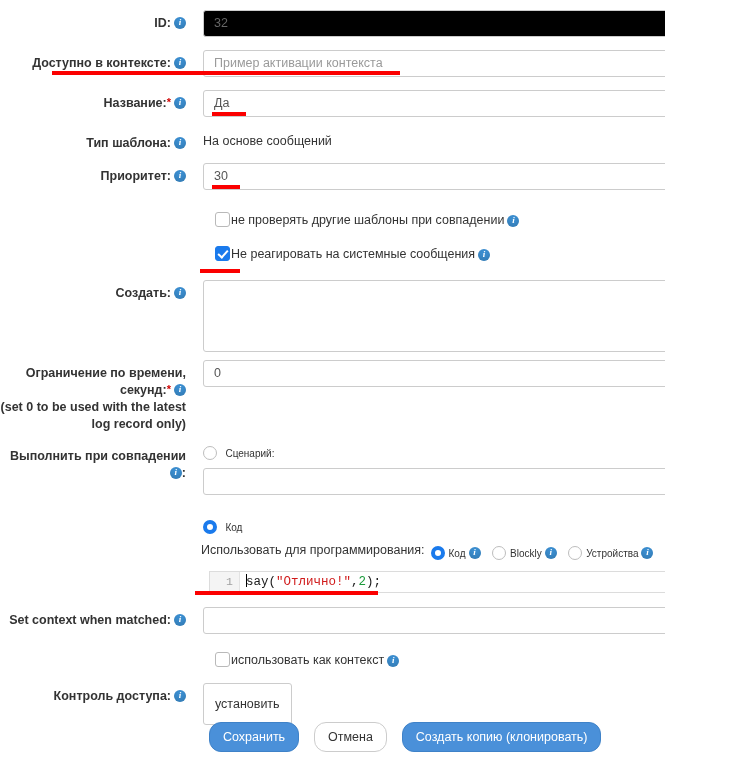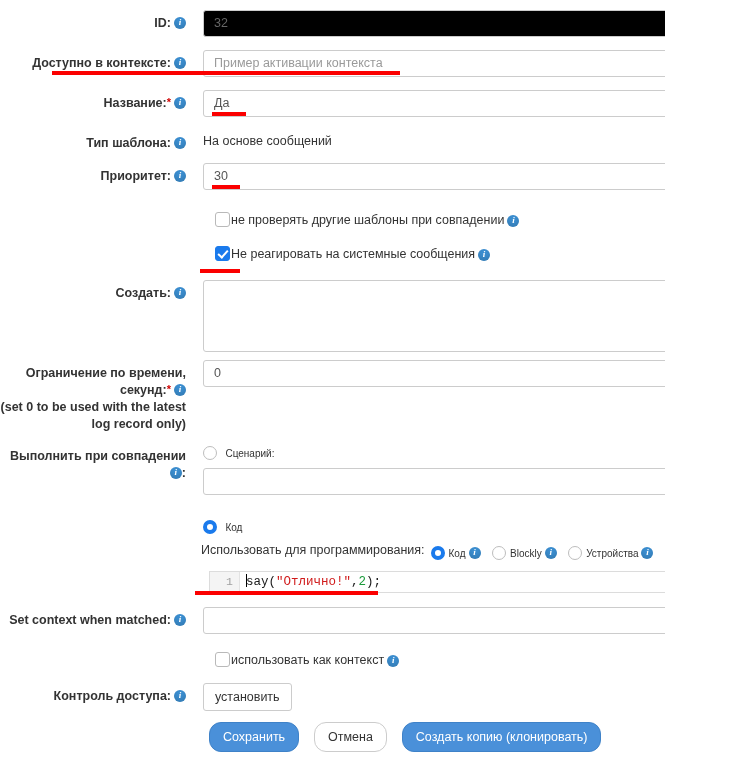--- a/index.html
+++ b/index.html
@@ -209,21 +209,21 @@
   .btn-default {
     background: #ffffff;
     border: 1px solid #cccccc;
     color: #333333;
   }
   .btn-small {
     background: #ffffff;
     border: 1px solid #cccccc;
     color: #333333;
     font-size: 12.5px;
-    padding: 5px 11px;
+    padding: 12px 11px;
     border-radius: 3px;
     display: inline-block;
     line-height: 16px;
   }
 
   
   .mark {
     position: absolute;
     background: #fb0000;
     height: 4px;

